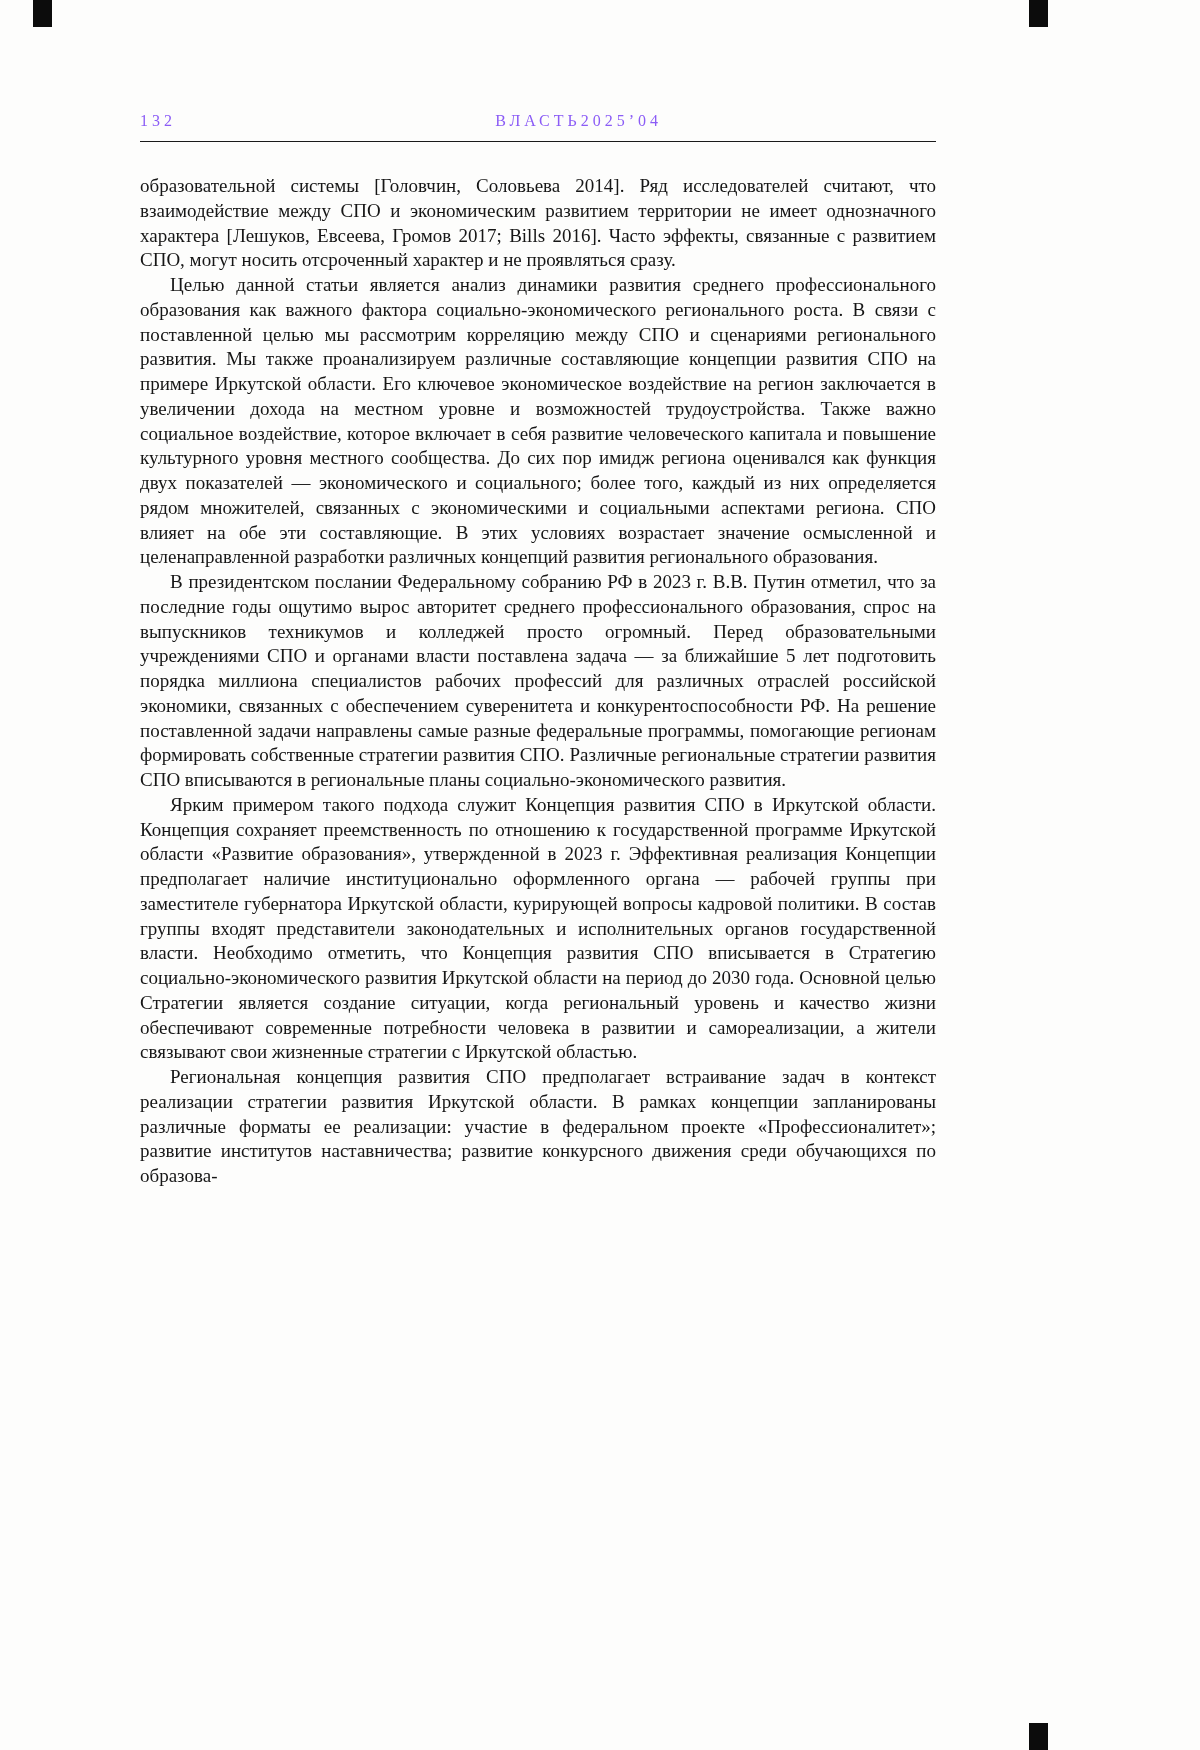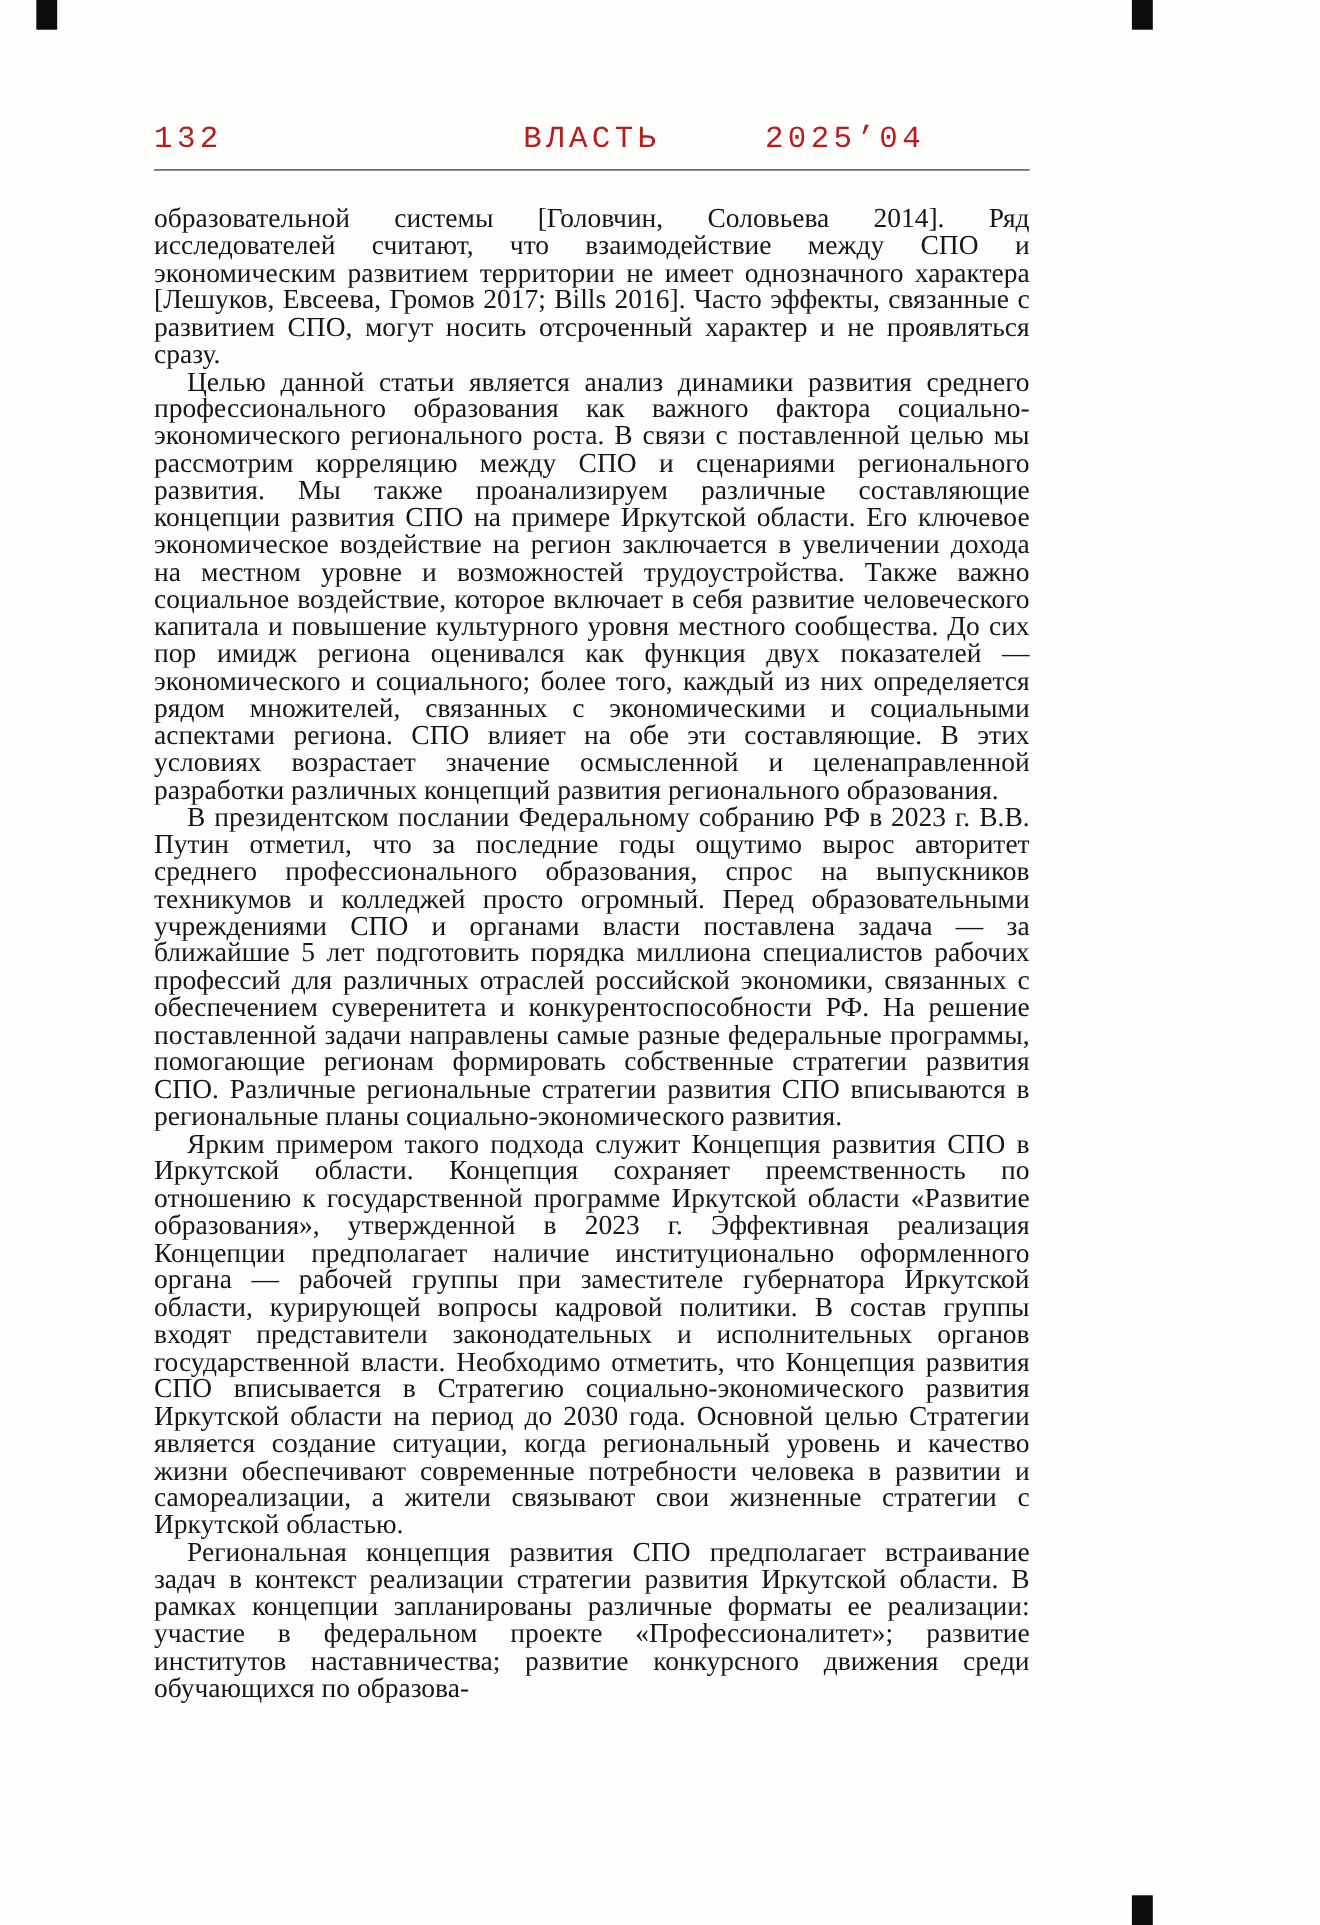--- a/index.html
+++ b/index.html
@@ -29,34 +29,34 @@
     position: absolute;
     left: 140px;
     top: 112px;
     width: 796px;
   }
 
   .running-header {
     display: grid;
     grid-template-columns: 1fr auto 1fr;
     align-items: baseline;
-    font-family: Liberation Mono, monospace;
-    font-size: 28px;
+    font-family: Liberation Serif, serif;
+    font-size: 16px;
     letter-spacing: 4px;
-    color: #b91c1c;
+    color: #8b5cf6;
     padding-bottom: 11px;
     border-bottom: 1.5px solid #1a1a1a;
   }
   .running-header .page-num { text-align: left; }
   .running-header .journal  { text-align: left; }
-  .running-header .issue    { text-align: center; }
+  .running-header .issue    { text-align: left; }
 
   .article-body {
     margin-top: 32px;
-    font-size: 25px;
+    font-size: 19px;
     line-height: 24.75px;
     text-align: justify;
   }
   .article-body p {
     margin: 0;
     padding: 0;
     text-indent: 30px;
   }
   .article-body p.continued {
     text-indent: 0;

